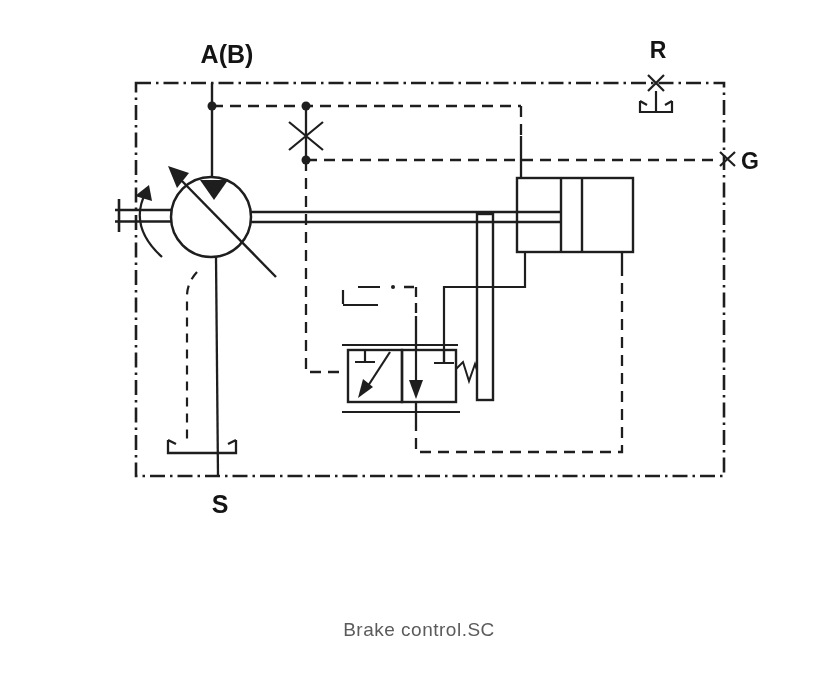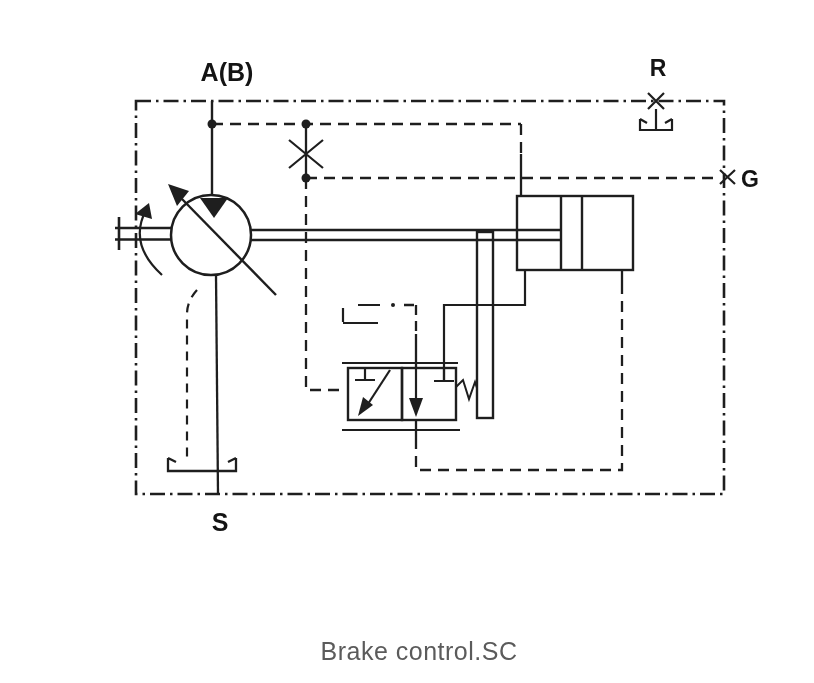--- a/index.html
+++ b/index.html
@@ -1,21 +1,21 @@
 <!DOCTYPE html>
 <html><head>
 <meta charset="utf-8">
 <style>
   html,body{margin:0;padding:0;background:#ffffff;}
   .stage{position:relative;width:814px;height:664px;background:#ffffff;overflow:hidden;
-         font-family:"Liberation Sans",sans-serif;margin-top:18px;}
+         font-family:"Liberation Sans",sans-serif;}
   svg{position:absolute;left:0;top:0;}
   .lbl{font-family:"Liberation Sans",sans-serif;font-weight:bold;fill:#141414;}
   .caption{position:absolute;top:619px;left:419px;transform:translateX(-50%);
-           font-size:25px;color:#5b5b5b;letter-spacing:.5px;white-space:nowrap;
+           font-size:19px;color:#5b5b5b;letter-spacing:.5px;white-space:nowrap;
            font-family:"Liberation Sans",sans-serif;}
 </style>
 </head>
 <body>
 
 <div class="stage">
 <svg width="814" height="683" viewBox="0 0 814 683">
   <g fill="none" stroke="#1e1e1e" stroke-width="2.3" stroke-linecap="butt">
 
     <path d="M136,83 H724 V476 H136 Z" stroke-width="2.6" stroke-dasharray="15 5 2.5 5"></path>

